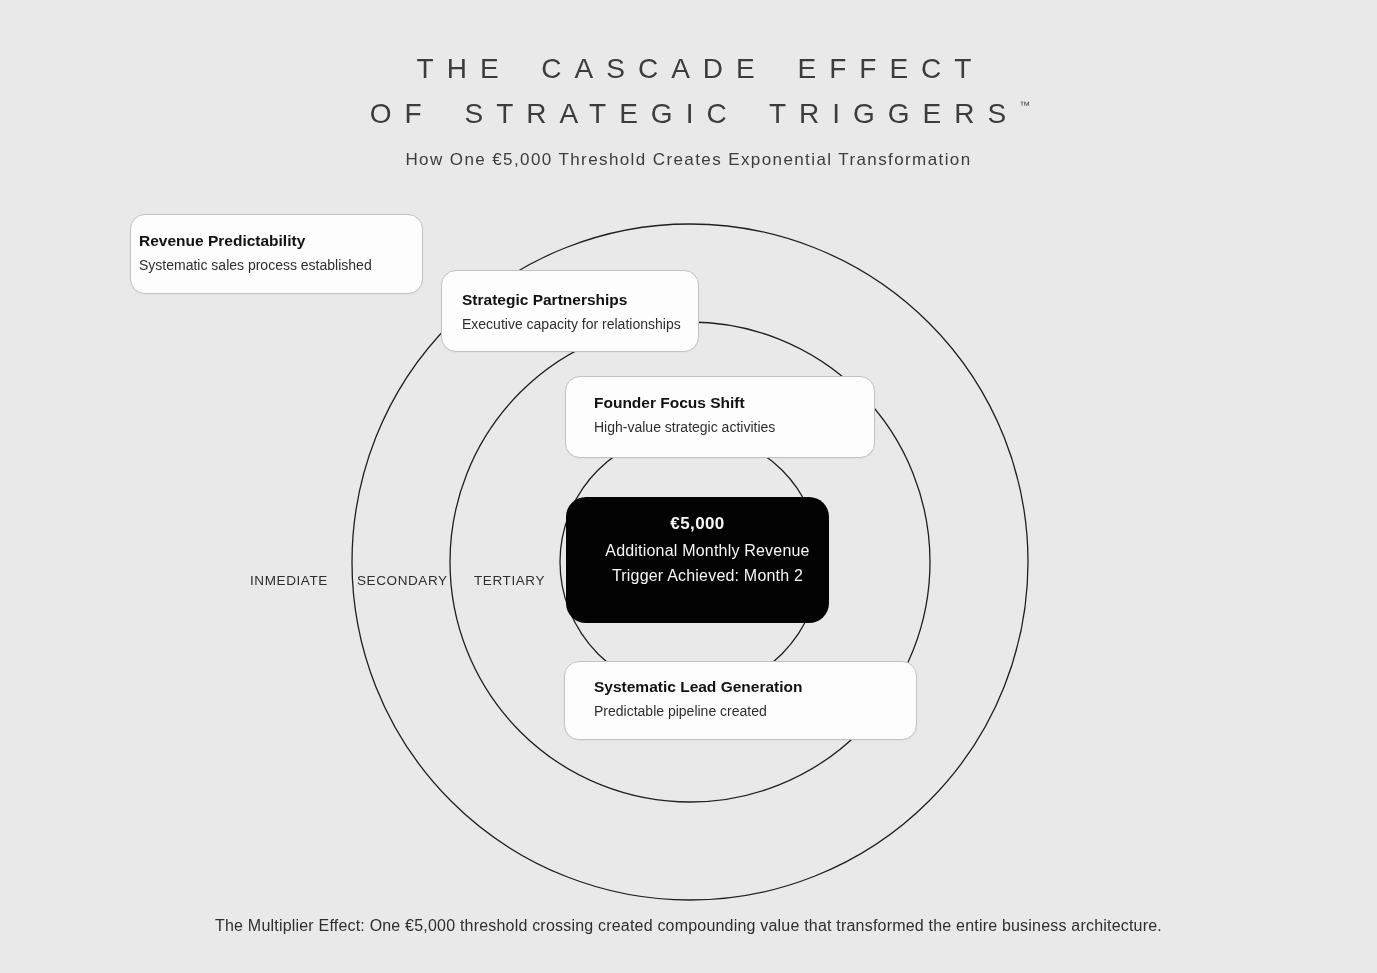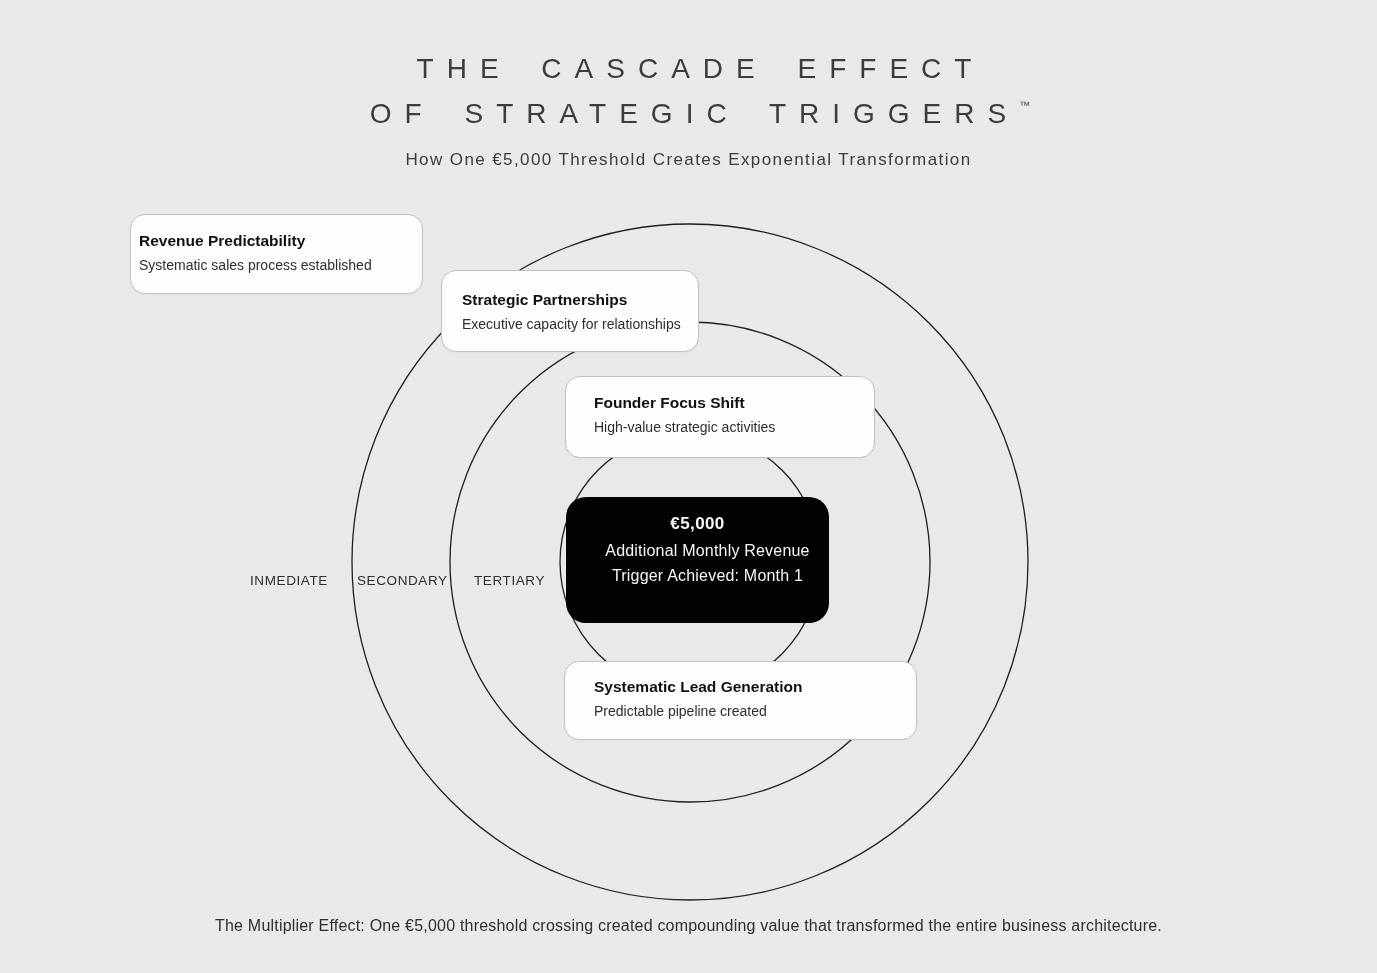--- a/index.html
+++ b/index.html
@@ -162,18 +162,18 @@
     <p>Predictable pipeline created</p>
   </div>
   <div class="card c2">
     <h3>Founder Focus Shift</h3>
     <p>High-value strategic activities</p>
   </div>
 
   <div class="center-box">
     <div class="amount">€5,000</div>
     <div class="line">Additional Monthly Revenue</div>
-    <div class="line">Trigger Achieved: Month 1</div>
+    <div class="line">Trigger Achieved: Month 2</div>
   </div>
 
   <div class="footer">The Multiplier Effect: One €5,000 threshold crossing created compounding value that transformed the entire business architecture.</div>
 
 </div>
 
 </body></html>

